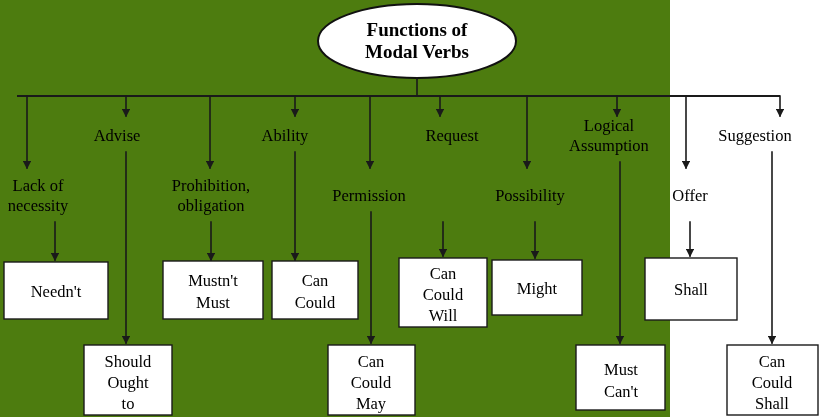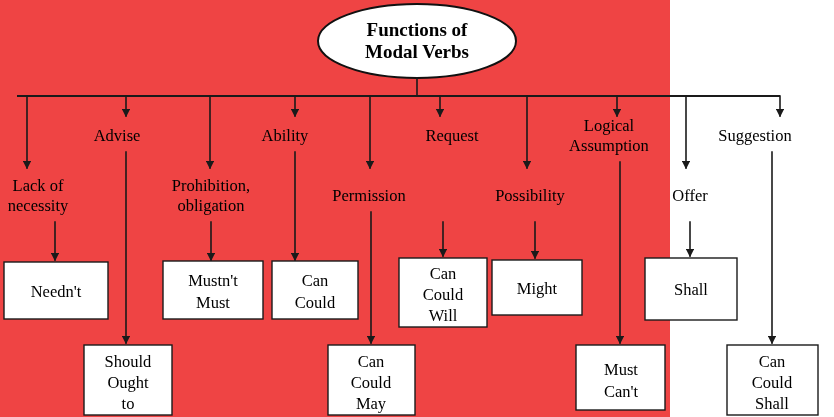--- a/index.html
+++ b/index.html
@@ -11,21 +11,21 @@
   body {
     width: 834px;
     height: 417px;
     overflow: hidden;
     font-family: "Liberation Serif", "DejaVu Serif", serif;
   }
   #diagram-root {
     position: relative;
     width: 670px;
     height: 417px;
-    background: #ef4444;
+    background: #4d7c0f;
   }
   svg#flowchart {
     display: block;
     width: 834px;
     height: 417px;
   }
   .node-box {
     fill: #ffffff;
     stroke: #1a1a1a;
     stroke-width: 1.4;

